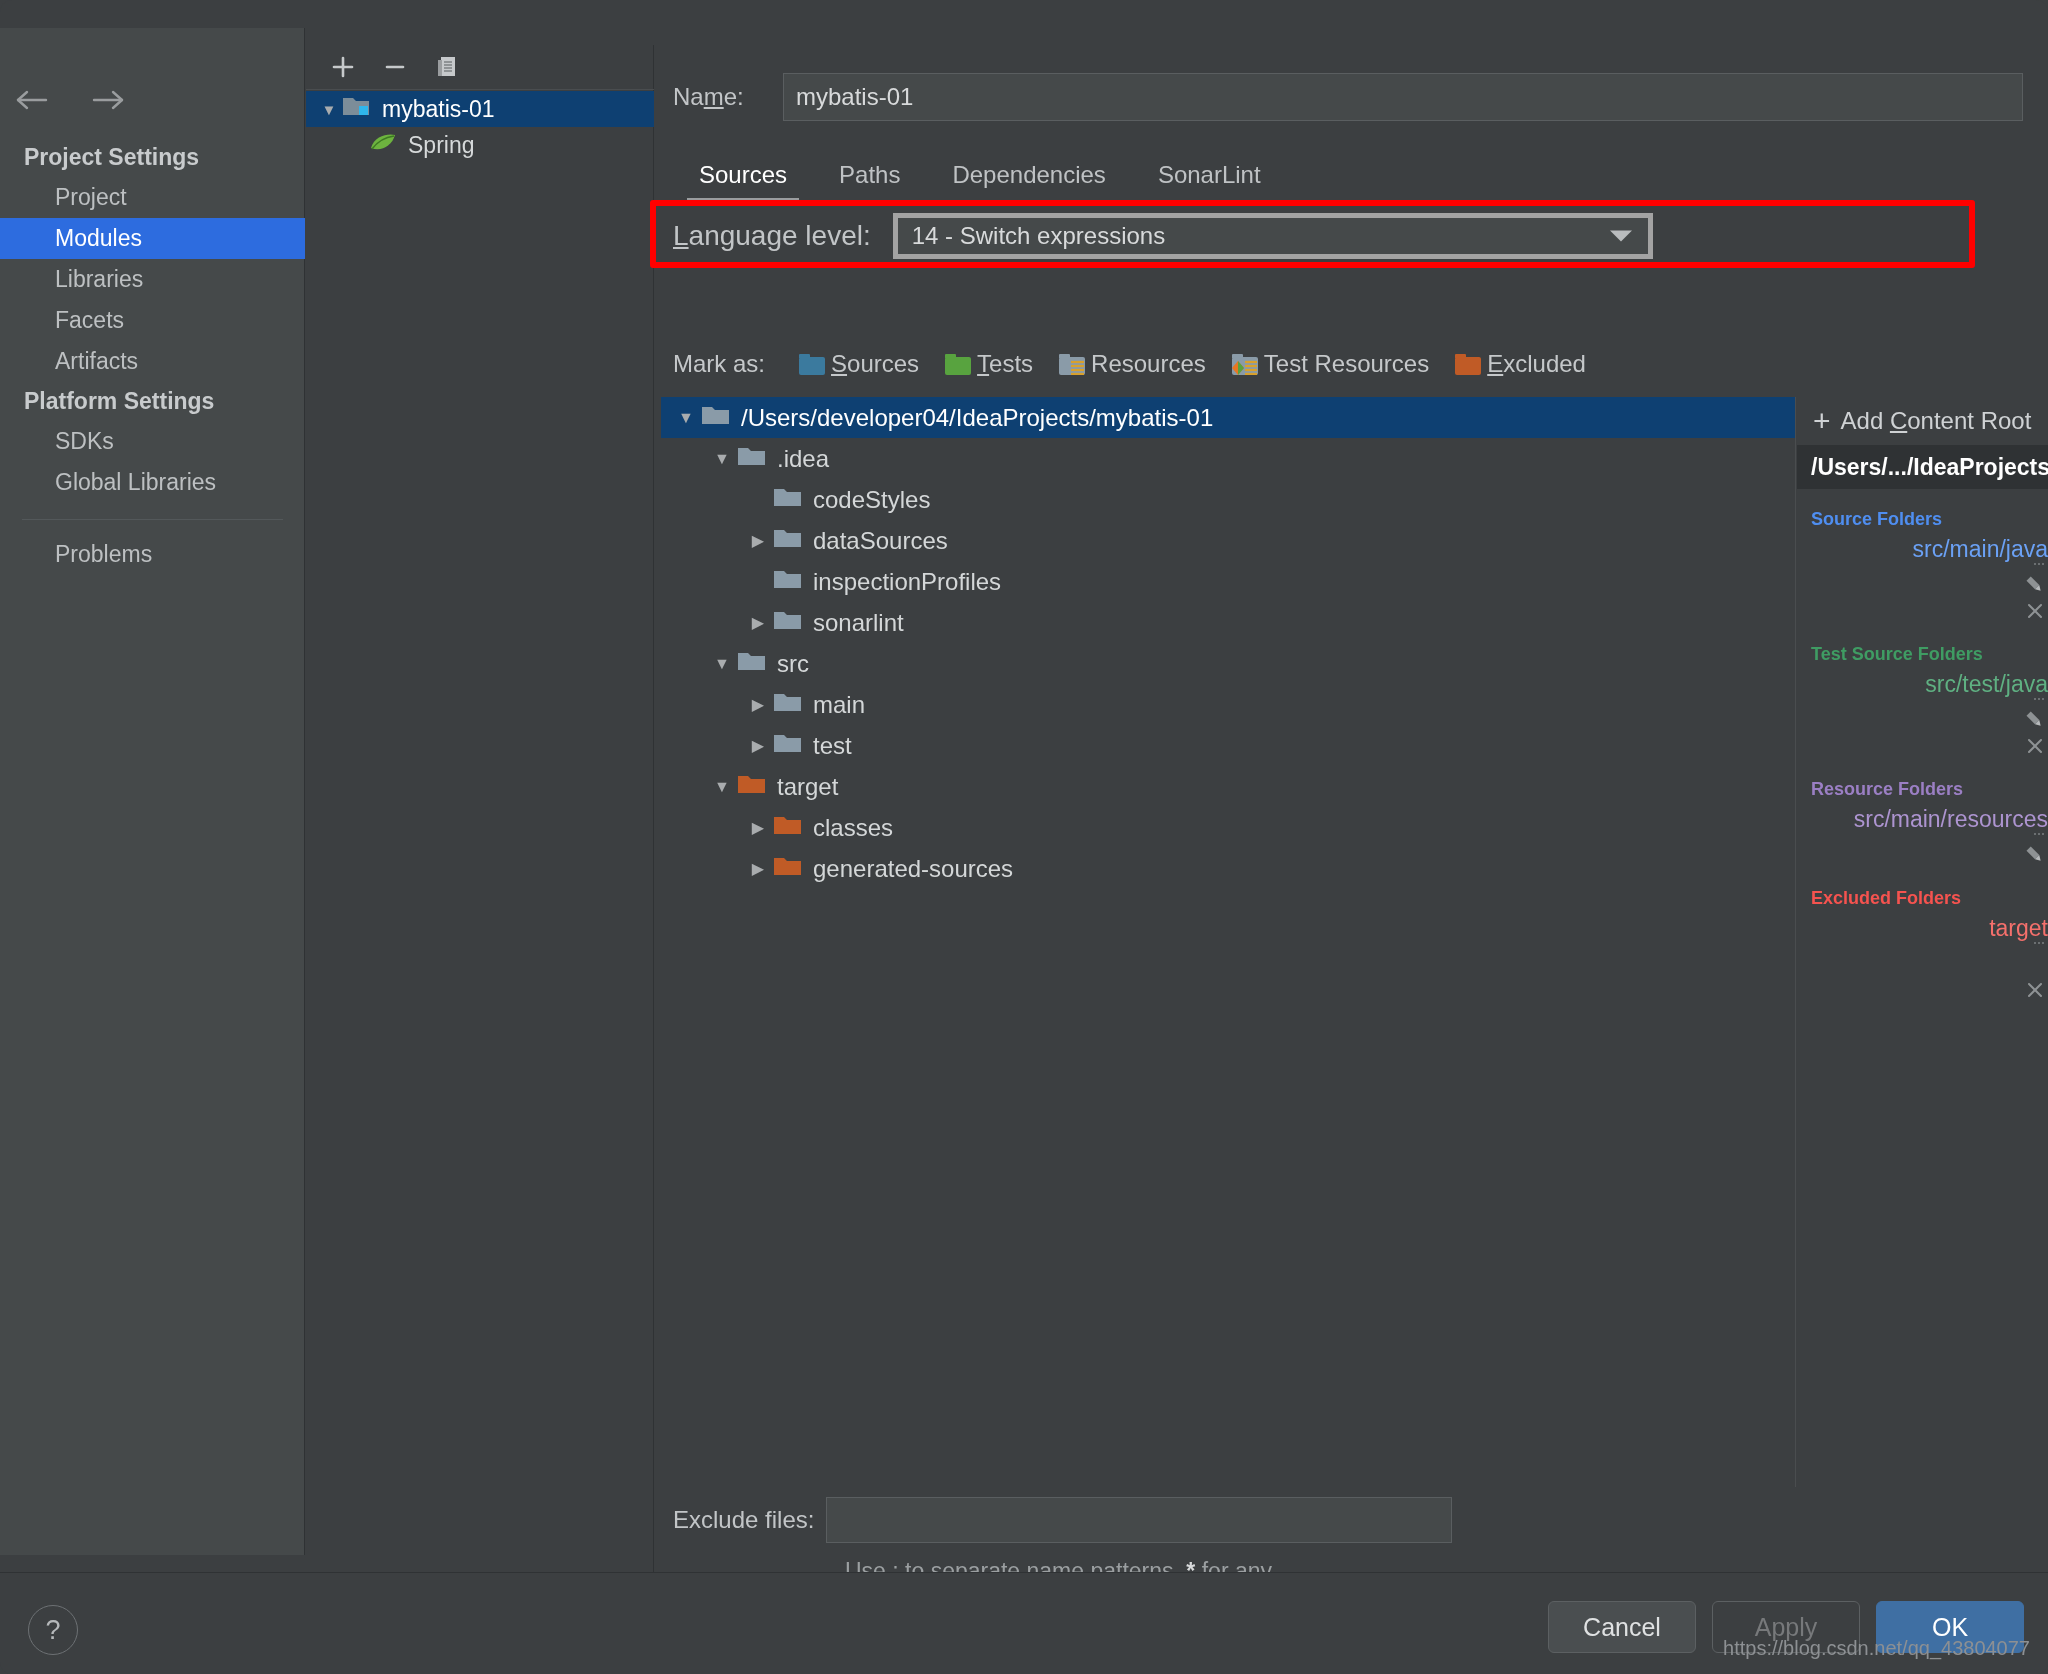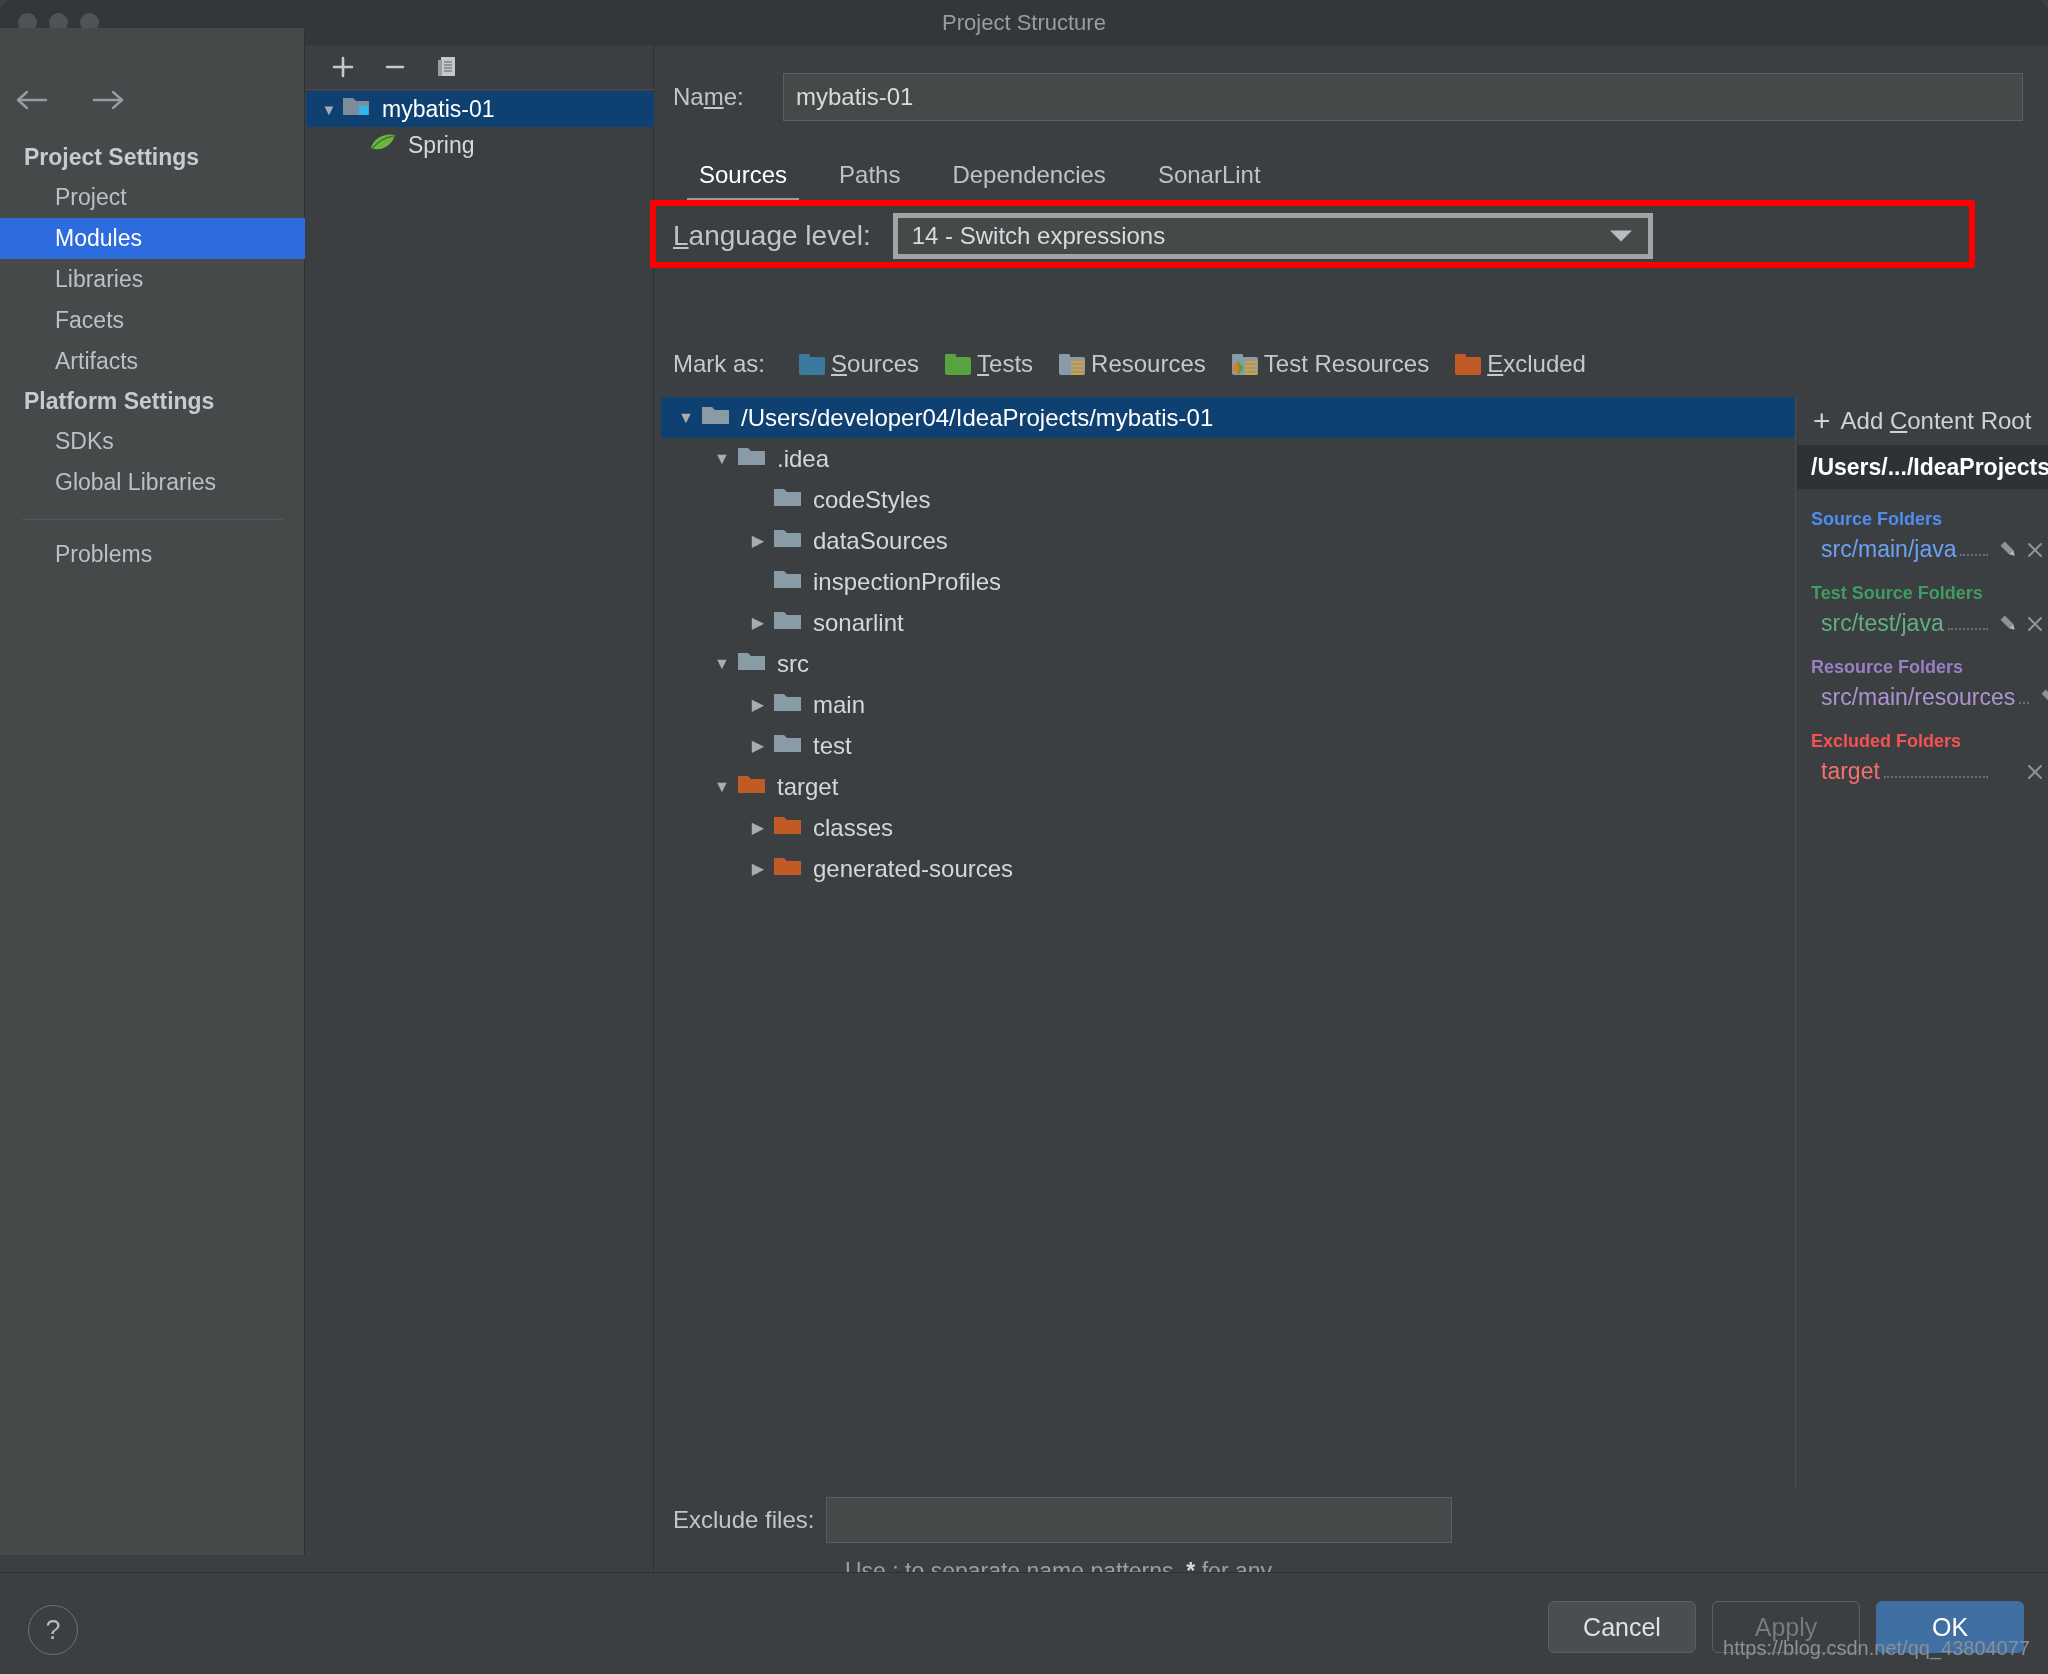--- a/index.html
+++ b/index.html
@@ -158,21 +158,21 @@
   }
   .addroot .plus{font-size:30px;margin-right:10px;color:#cfd2d4;line-height:1;}
   .rootheader{
     background:#2f3234;height:44px;display:flex;align-items:center;
     justify-content:space-between;padding:0 12px 0 14px;
     font-size:23px;font-weight:bold;color:#ffffff;white-space:nowrap;
   }
   .grp{margin-top:20px;padding-left:14px;}
   .grp .gt{font-size:18px;font-weight:bold;}
   .grp .gi{
-    display:flex;align-items:flex-end;font-size:23px;margin-top:6px;padding-left:10px;
+    display:flex;align-items:flex-end;font-size:23px;margin-top:6px;padding-left:10px;flex-direction:column;
   }
   .grp .gi .nm{white-space:nowrap;}
   .grp .gi .dots{
     flex:1;border-bottom:2px dotted #6b6f71;margin:0 4px 7px 4px;min-width:10px;
   }
   .iconbtn{width:26px;height:26px;flex:none;margin-left:4px;}
   .xbtn{width:26px;height:26px;flex:none;}
   
   .exrow{
     position:absolute;left:18px;top:1452px;display:flex;align-items:center;
@@ -208,28 +208,20 @@
   .btn.primary{background:#3f6fa3;border-color:#3f6fa3;color:#ffffff;}
   .watermark{
     position:absolute;right:18px;top:64px;font-size:20px;color:#8d9093;
   }
 </style>
 </head>
 <body>
 
 <div class="window">
 
-  <div class="titlebar">
-    <div class="traffic">
-      <div class="dot"></div>
-      <div class="dot"></div>
-      <div class="dot"></div>
-    </div>
-    <div class="title-text">Project Structure</div>
-  </div>
 
   <div class="sidebar">
     <div class="nav-arrows">
       <div class="nav-arrow">
         <svg width="38" height="28" viewBox="0 0 38 28">
             <g stroke="#9a9d9f" stroke-width="2.4" fill="none" stroke-linecap="round" stroke-linejoin="round">
               <line x1="4" y1="14" x2="32" y2="14"></line>
               <polyline points="13,6 4,14 13,22"></polyline>
             </g>
           </svg>

